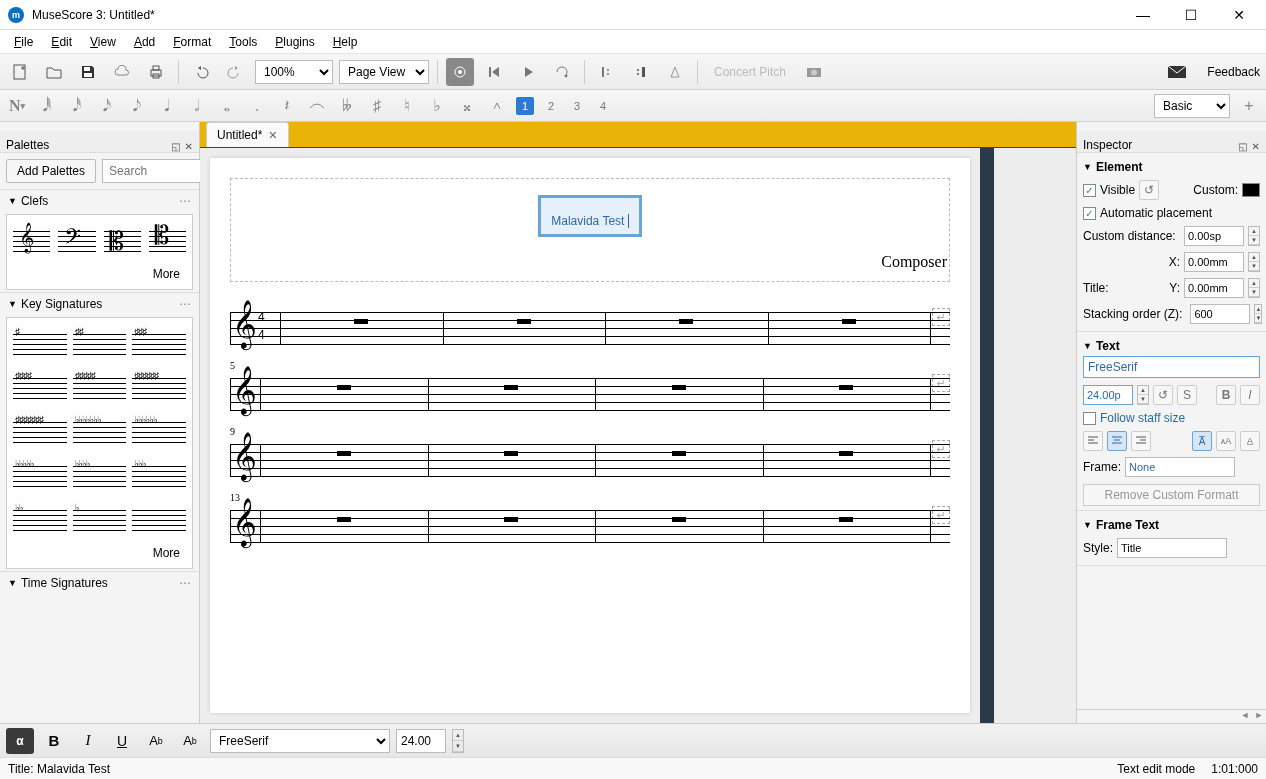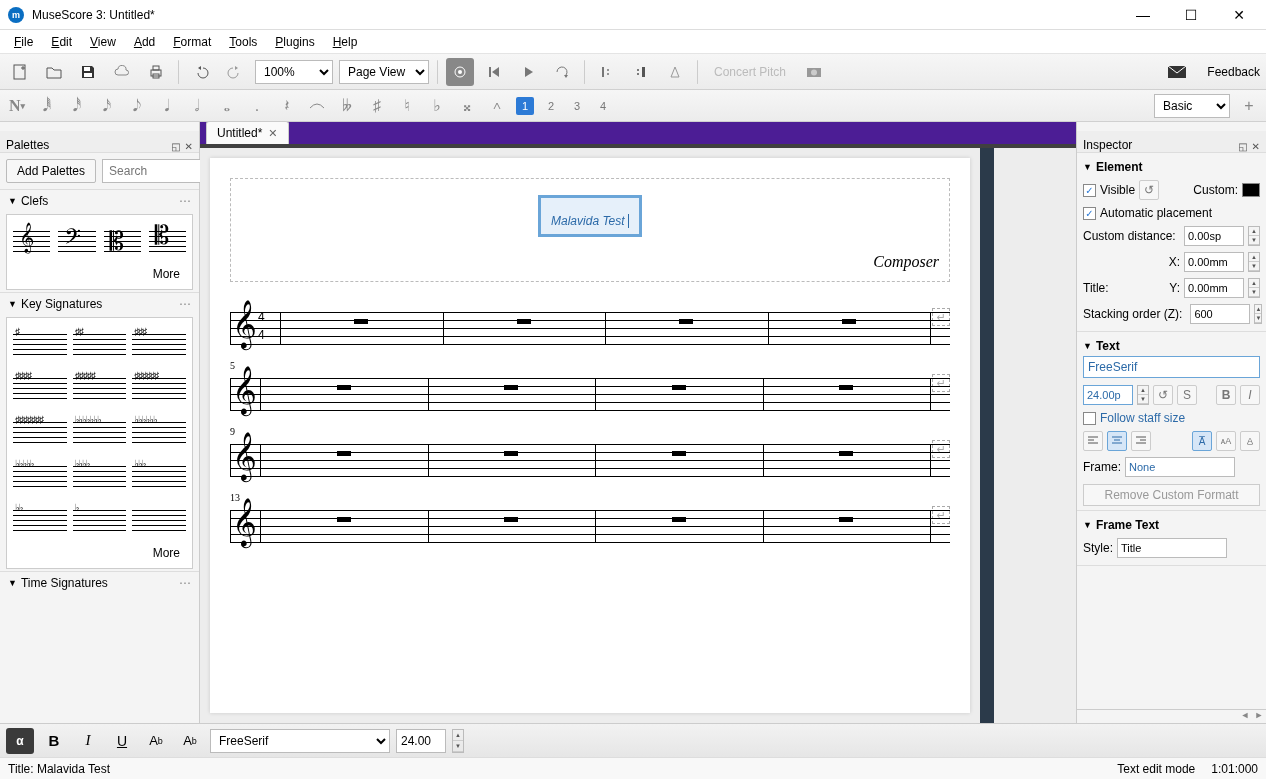--- a/index.html
+++ b/index.html
@@ -39,26 +39,26 @@
 .stafflet .lines{position:absolute;top:8px;left:0;right:0;}
 .stafflet .lines div{height:1px;background:#000;margin-bottom:4px;}
 .stafflet .sym{position:absolute;top:0;left:6px;font-size:26px;font-family:serif;}
 .more { text-align:right; padding:4px 8px; font-size:12px;}
 .keygrid { display:grid; grid-template-columns:repeat(3,1fr); gap:4px 6px; padding:2px;}
 .keycell { height:40px; position:relative;}
 .keycell .kl{position:absolute;top:10px;left:0;right:0;}
 .keycell .kl div{height:1px;background:#000;margin-bottom:4px;}
 .keycell .ks{position:absolute;top:2px;left:2px;font-size:10px;font-family:serif;letter-spacing:-1px;}
 .center { flex:1; display:flex; flex-direction:column; background:#ededed; min-width:0;}
-.tabs { height:26px; display:flex; align-items:flex-end; padding-left:6px; background:#4c1d95; border-bottom:4px solid #404040;}
+.tabs { height:26px; display:flex; padding-left:6px; background:#eab308; border-bottom:1px solid #404040;}
 .tab { background:#fafafa; border:1px solid #ccc; border-bottom:none; padding:4px 10px; display:flex;align-items:center;gap:6px; border-radius:3px 3px 0 0;}
 .tab .x{color:#666;font-size:11px;}
 .scorewrap { flex:1; overflow:auto; background:#ededed; display:flex;}
 .page { background:#fff; margin:10px; width:760px; padding:20px 20px; box-shadow:0 0 4px rgba(0,0,0,.15);}
-.titleframe { border:1px dashed #bbb; padding:16px 10px 10px; margin-bottom:10px;font-style:italic;}
+.titleframe { border:1px dashed #bbb; padding:16px 2px 10px; margin-bottom:10px;}
 .titlebox { border:3px solid #6aa5d8; background:#e6f0fa; display:inline-block; padding:2px 10px; font-family:"Times New Roman",serif; font-size:28px; color:#2c6aa8;}
 .titlebox .cursor { border-right:1px solid #2c6aa8;}
 .composer { text-align:right; font-family:"Times New Roman",serif; font-size:16px; margin-top:16px;}
 .retmark { float:right; width:18px;height:18px;border:1px dashed #aaa;color:#aaa;display:flex;align-items:center;justify-content:center;font-size:11px; margin-bottom:-12px;}
 .system { margin:26px 0 10px; position:relative;}
 .mnum { position:absolute; top:-14px; left:0; font-size:10px; font-family:serif;}
 .staff { position:relative; height:40px;}
 .staff .sl{position:absolute; left:0; right:0; height:1px; background:#000;}
 .staff .sl:nth-child(1){top:4px;} .staff .sl:nth-child(2){top:12px;} .staff .sl:nth-child(3){top:20px;} .staff .sl:nth-child(4){top:28px;} .staff .sl:nth-child(5){top:36px;}
 .staff .clef{position:absolute;left:2px;top:-8px;font-size:42px;font-family:serif;}

